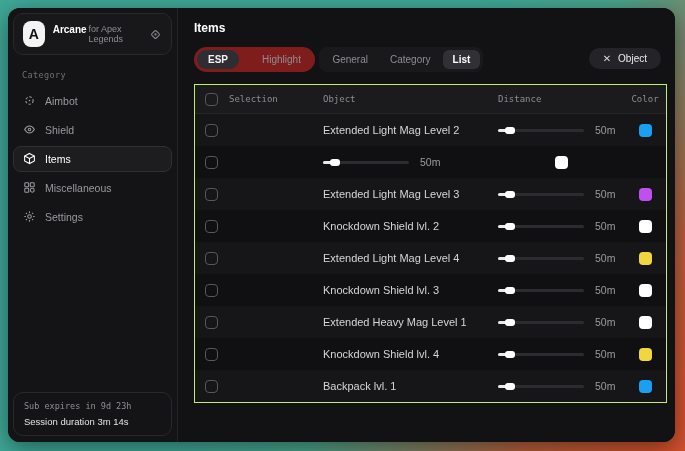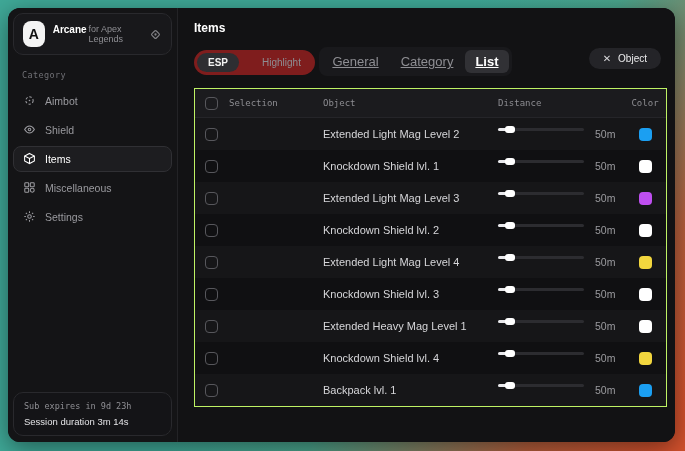--- a/index.html
+++ b/index.html
@@ -50,39 +50,39 @@
   .main-title { font-size:12px; font-weight:700; color:#ffffff; }
   .mode-seg { margin-top:1px; display:inline-flex; background:#7f1d1d; border-radius:15px; padding:3px; gap:12px; }
   .seg-opt { font-size:10px; color:#8e8e93; padding:4px 11px; border-radius:12px; cursor:pointer; }
   .seg-opt.sel { background:#2e2e32; color:#f2f2f2; font-weight:600; }
   .search-btn {
     position:absolute; top:40px; right:14px; display:flex; gap:7px; align-items:center;
     background:#242428; border-radius:14px; padding:5px 14px; color:#ececee; font-size:10px; cursor:pointer;
   }
   .x-glyph { font-size:10px; color:#d8d8db; }
   .view-seg { margin-top:12px; display:inline-flex; background:#19191c; border-radius:8px; padding:3px; gap:2px; }
-  .view-opt { font-size:13px; color:#8e8e93; padding:4px 10px; border-radius:6px; cursor:pointer;text-decoration:underline; }
+  .view-opt { font-size:10px; color:#8e8e93; padding:4px 10px; border-radius:6px; cursor:pointer; }
   .view-opt.sel { background:#313135; color:#ffffff; font-weight:600; }
   
   .table { margin-top:12px; border:1px solid #bef264; border-radius:0; overflow:hidden; }
   .t-head, .t-row { display:grid; grid-template-columns:128px 1fr 126px 42px; align-items:center; }
   .t-head {
     height:29px; background:#1b1b1e; border-bottom:1px solid #252529;
     font-family:"DejaVu Sans Mono", monospace; font-size:9px; color:#8d8d92;
   }
   .t-row { height:32px; }
   .t-row:nth-child(odd) { background:#161618; }
   .t-row:nth-child(even) { background:#101012; }
   .cell-sel { display:flex; align-items:center; gap:11px; padding-left:10px; }
   .checkbox {
     width:13px; height:13px; border:1.5px solid #57575c; border-radius:4px;
     background:transparent; cursor:pointer; flex-shrink:0;
   }
   .object-cell { font-size:11px; color:#d6d6d9; white-space:nowrap; overflow:hidden; }
-  .distance-cell { display:flex; align-items:flex-start; gap:11px; }
+  .distance-cell { display:flex; align-items:center; gap:11px; }
   .slider { width:86px; height:3px; background:#2c2c30; border-radius:2px; position:relative; cursor:pointer; }
   .slider-fill { position:absolute; left:0; top:0; width:11px; height:3px; background:#e9e9ec; border-radius:2px; }
   .slider-thumb { position:absolute; left:7px; top:-2px; width:10px; height:7px; background:#ffffff; border-radius:3px; }
   .distance-value { font-size:10.5px; color:#9b9b9f; }
   .color-cell { display:flex; justify-content:center; }
   .swatch { width:13px; height:13px; border-radius:4px; cursor:pointer; }
 </style>
 </head>
 <body>
 
@@ -197,21 +197,20 @@
     </div>
     <div class="color-cell">
       <span class="swatch" style="background: rgb(27, 159, 242);"></span>
     </div>
   </div>
 
   <div class="t-row">
     <div class="cell-sel">
       <span class="checkbox"></span>
     </div>
-    <div class="object-cell">Knockdown Shield lvl. 1</div>
     <div class="distance-cell">
       <span class="slider">
         <span class="slider-fill"></span>
         <span class="slider-thumb"></span>
       </span>
       <span class="distance-value">50m</span>
     </div>
     <div class="color-cell">
       <span class="swatch" style="background: rgb(255, 255, 255);"></span>
     </div>

